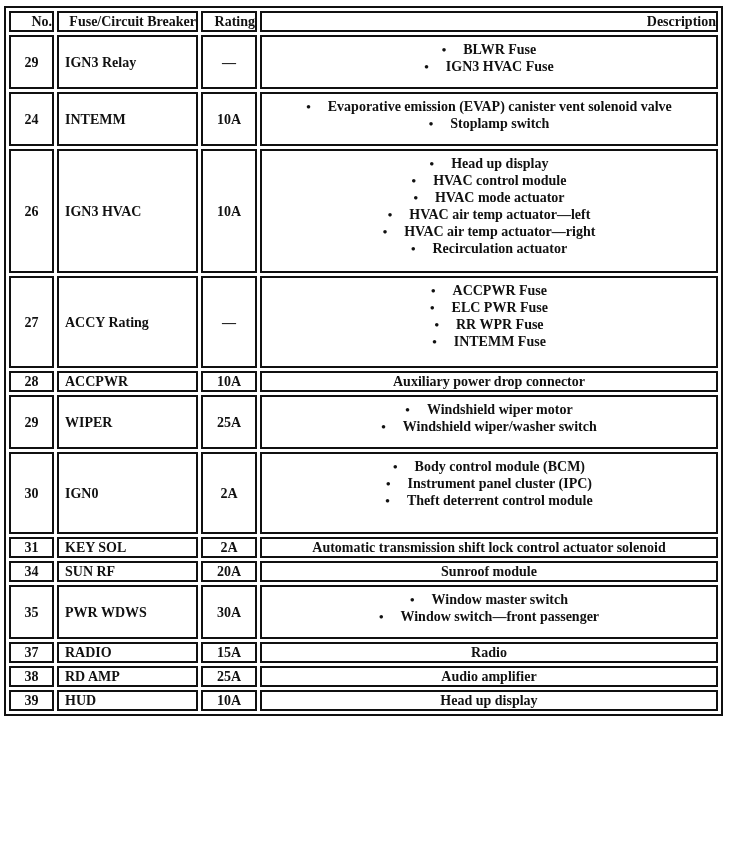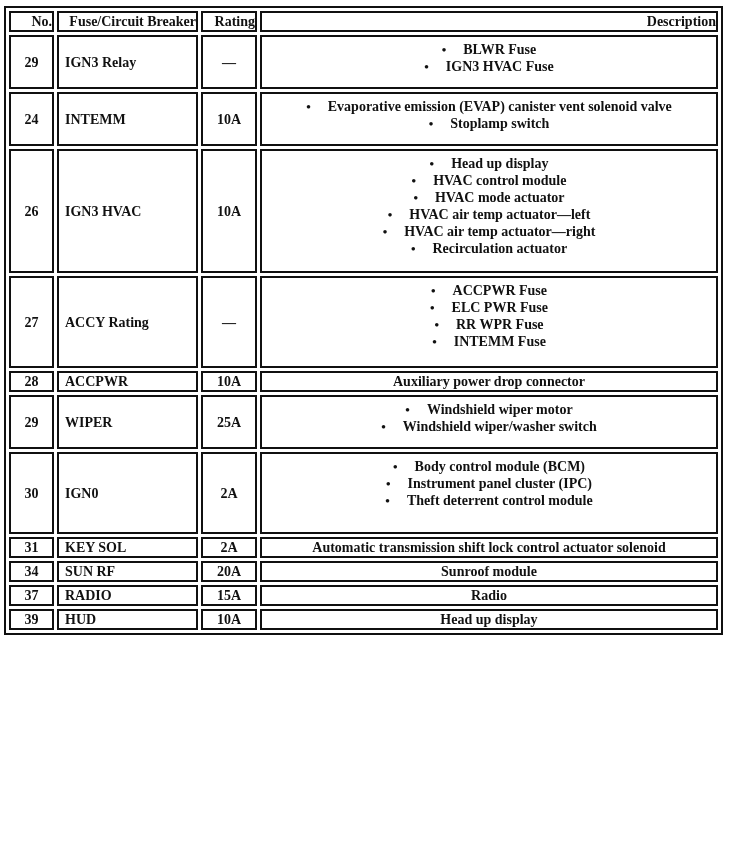--- a/index.html
+++ b/index.html
@@ -247,25 +247,48 @@
           <td class="cell-name">KEY SOL</td>
           <td class="cell-rating">2A</td>
           <td class="cell-desc">Automatic transmission shift lock control actuator solenoid</td>
         </tr>
         <tr>
           <td class="cell-no">34</td>
           <td class="cell-name">SUN RF</td>
           <td class="cell-rating">20A</td>
           <td class="cell-desc">Sunroof module</td>
         </tr>
+        <tr class="b2">
+          <td class="cell-no">35</td>
+          <td class="cell-name">PWR WDWS</td>
+          <td class="cell-rating">30A</td>
+          <td class="cell-desc has-list">
+            <div class="blist">
+              <div class="bline">
+                <span class="dot">•</span>
+                <span>Window master switch</span>
+              </div>
+              <div class="bline">
+                <span class="dot">•</span>
+                <span>Window switch—front passenger</span>
+              </div>
+            </div>
+          </td>
+        </tr>
         <tr>
           <td class="cell-no">37</td>
           <td class="cell-name">RADIO</td>
           <td class="cell-rating">15A</td>
           <td class="cell-desc">Radio</td>
+        </tr>
+        <tr>
+          <td class="cell-no">38</td>
+          <td class="cell-name">RD AMP</td>
+          <td class="cell-rating">25A</td>
+          <td class="cell-desc">Audio amplifier</td>
         </tr>
         <tr>
           <td class="cell-no">39</td>
           <td class="cell-name">HUD</td>
           <td class="cell-rating">10A</td>
           <td class="cell-desc">Head up display</td>
         </tr>
       </tbody>
   </table>
 </div>

